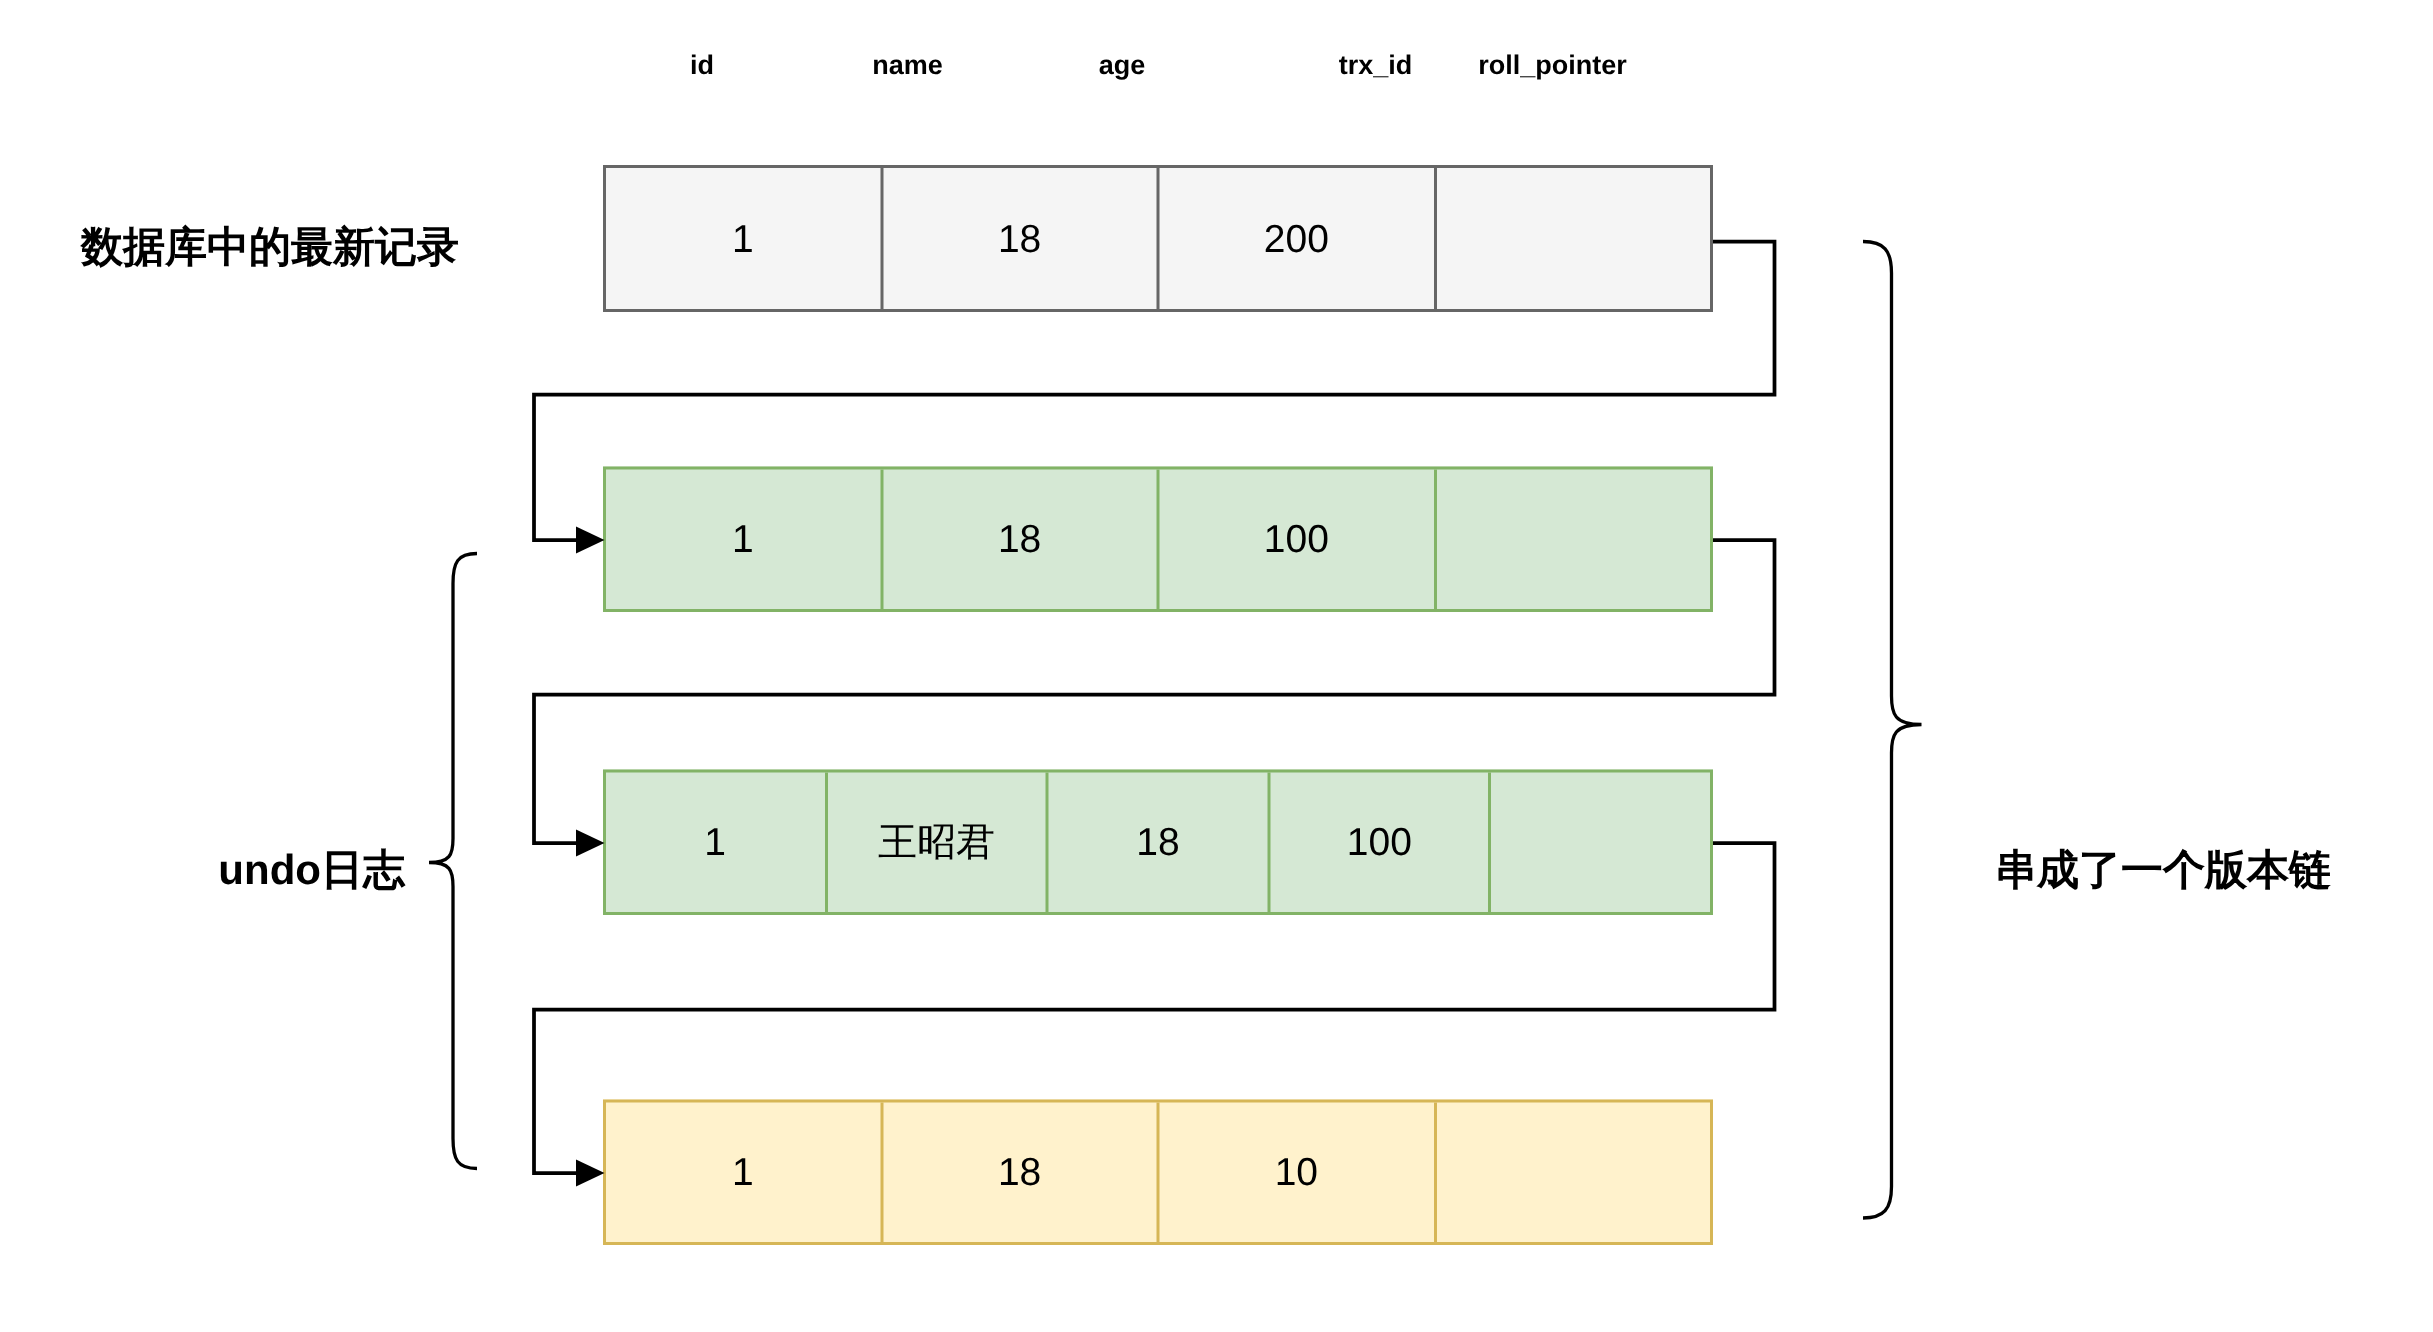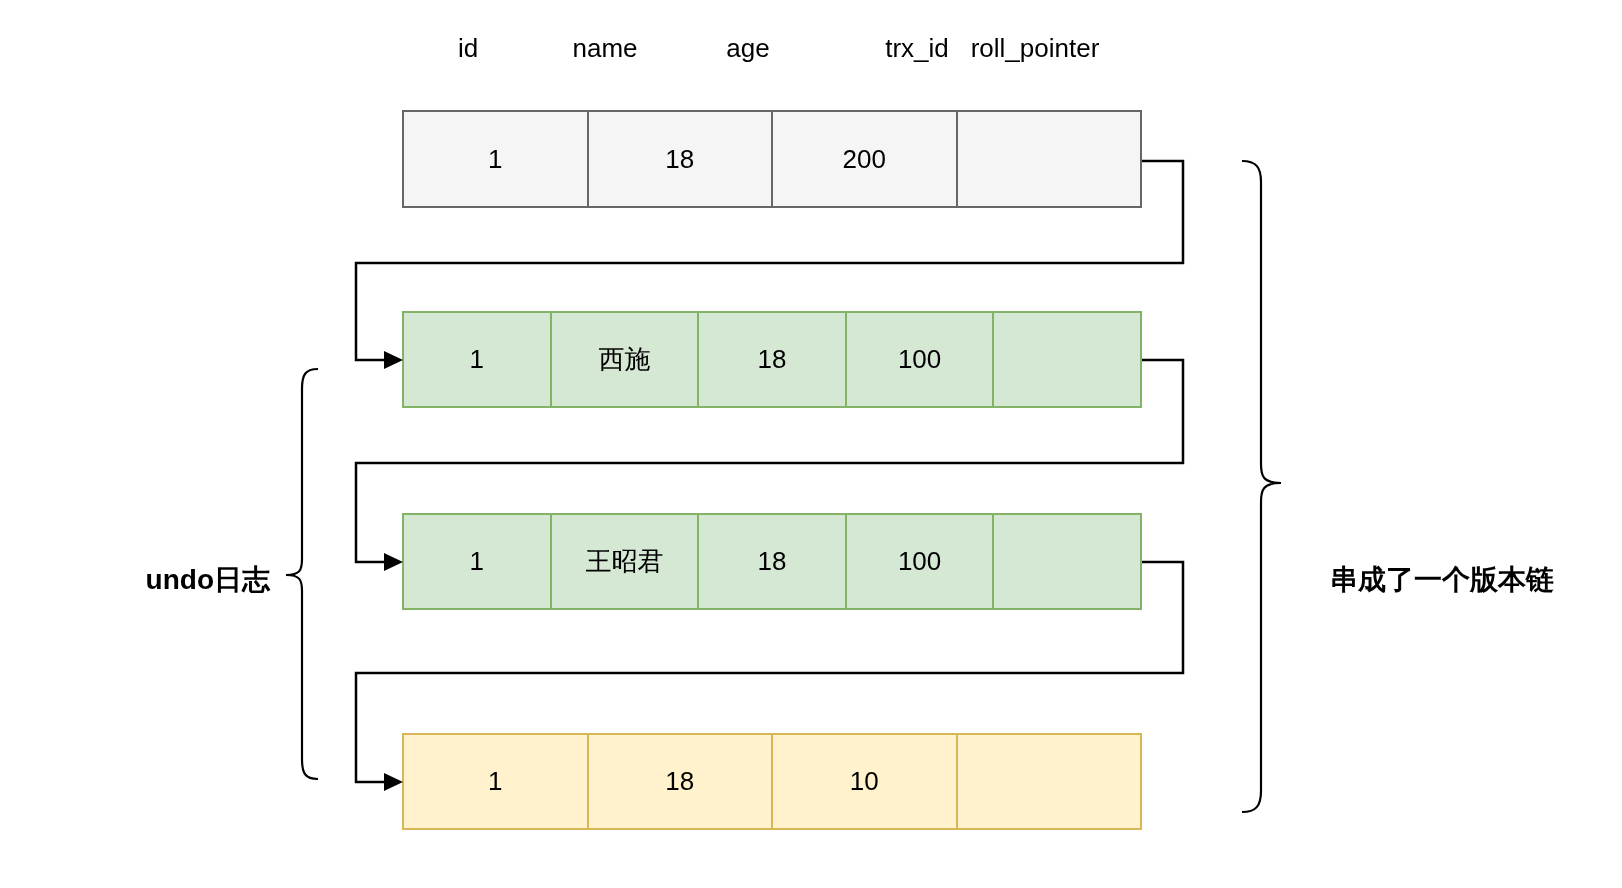--- a/index.html
+++ b/index.html
@@ -8,21 +8,21 @@
     width:1622px;height:888px;
     background:#ffffff;
     font-family:"Liberation Sans","DejaVu Sans",sans-serif;
     color:var(--text,#000);
     overflow:hidden;
   }
   
   .col-h{
     position:absolute;top:33px;
     transform:translateX(-50%);
-    font-size:26px;font-weight:normal;
+    font-size:18px;font-weight:bold;
     white-space:nowrap;
   }
   
   .label{
     position:absolute;
     font-size:28px;font-weight:bold;
     text-align:center;white-space:nowrap;
   }
   .label.latest-lbl{left:40px;top:146px;width:280px;}
   .label.undo-lbl{left:30px;top:561px;width:240px;text-align:right;}
@@ -54,33 +54,33 @@
 <body>
 
 <div class="canvas">
 
   <span class="col-h" style="left:468px">id</span>
   <span class="col-h" style="left:605px">name</span>
   <span class="col-h" style="left:748px">age</span>
   <span class="col-h" style="left:917px">trx_id</span>
   <span class="col-h" style="left:1035px">roll_pointer</span>
 
+  <div class="label latest-lbl">数据库中的最新记录</div>
   <div class="label undo-lbl">undo日志</div>
   <div class="label chain-lbl">串成了一个版本链</div>
 
   <div class="row latest" style="top:110px;height:98px">
     <div class="cell">1</div>
     <div class="cell">18</div>
     <div class="cell">200</div>
     <div class="cell"></div>
   </div>
 
   <div class="row undo" style="top:311px">
     <div class="cell">1</div>
-    <div class="cell">西施</div>
     <div class="cell">18</div>
     <div class="cell">100</div>
     <div class="cell"></div>
   </div>
 
   <div class="row undo" style="top:513px">
     <div class="cell">1</div>
     <div class="cell">王昭君</div>
     <div class="cell">18</div>
     <div class="cell">100</div>

